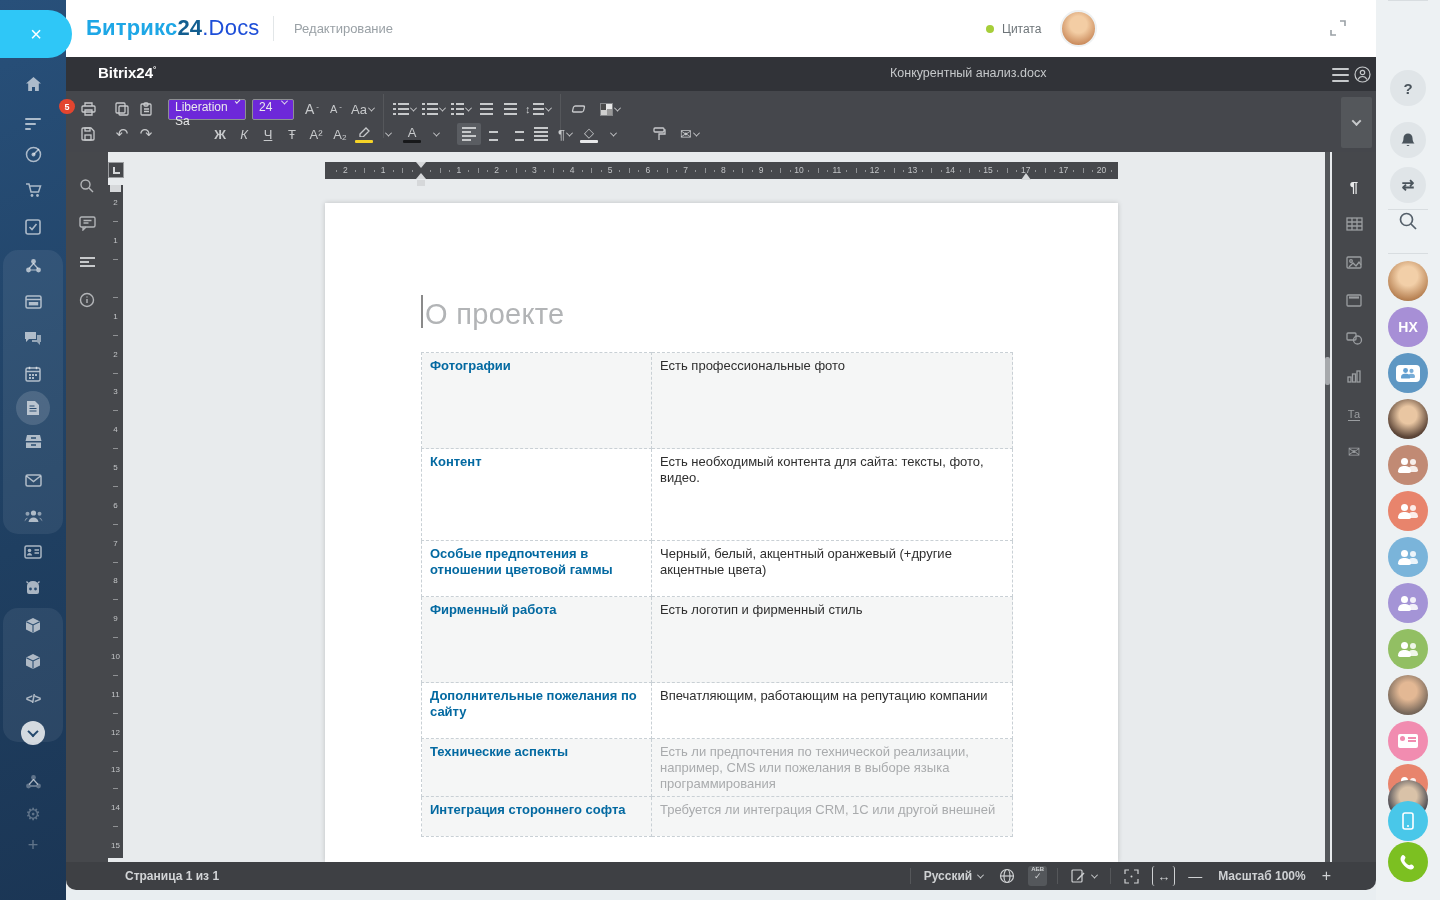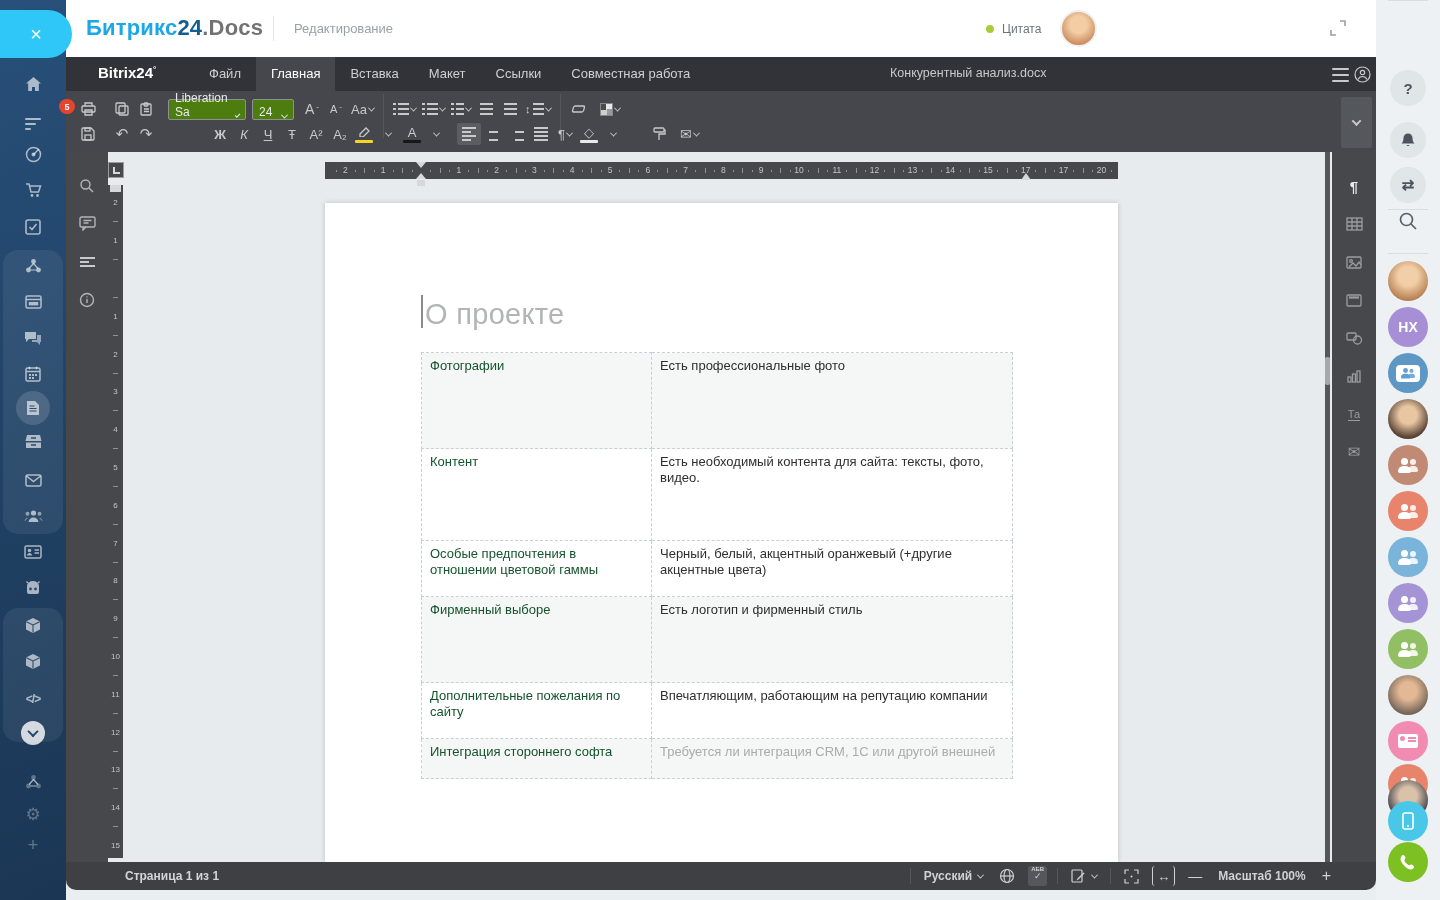--- a/index.html
+++ b/index.html
@@ -23,21 +23,21 @@
     background:#e3452f; border-radius:8px; color:#fff; font-size:9px; font-weight:bold;
     display:flex; align-items:center; justify-content:center; }
   .bars { display:inline-flex; flex-direction:column; gap:3px; }
   .bars i { display:block; height:2px; background:rgba(255,255,255,.62); border-radius:1px; }
   
   #main { position:absolute; left:66px; top:0; width:1310px; height:900px; }
   
   #topbar { position:absolute; left:0; top:0; width:1310px; height:57px; background:#fff; }
   #logo { position:absolute; left:20px; top:15px; font-size:22px; font-weight:bold; letter-spacing:.2px; }
   #logo .b1 { color:#1ea7e6; } #logo .b2 { color:#135e90; }
-  #logo .b3 { color:#737373; font-weight:700; }
+  #logo .b3 { color:#1d4ed8; font-weight:400; }
   #top-sep { position:absolute; left:207px; top:16px; width:1px; height:25px; background:#e2e6e8; }
   #mode-label { position:absolute; left:228px; top:21px; font-size:13px; color:#9aa1a6; }
   #online { position:absolute; left:920px; top:22px; display:flex; align-items:center; gap:8px;
     font-size:12px; color:#6d7478; }
   #online .dot { width:8px; height:8px; border-radius:50%; background:#a6ce39; }
   #top-avatar { position:absolute; left:994px; top:10px; width:37px; height:37px; border-radius:50%;
     border:2px solid #eef1f2; background:radial-gradient(circle at 50% 38%, #f3cda4 32%, #c9895a 78%, #9d6034 100%); cursor:pointer; }
   #access-btn { position:absolute; left:1044px; top:12px; height:33px; padding:0 18px;
     background:#2fbdf2; border:none; border-radius:17px; color:#fff; font-size:12px; font-weight:bold;
     letter-spacing:.8px; display:flex; align-items:center; gap:9px; cursor:pointer;
@@ -60,22 +60,22 @@
   #mb-account { position:absolute; left:1288px; top:9px; cursor:pointer; }
   
   #toolbar { position:absolute; left:0; top:91px; width:1310px; height:61px; background:#45474c; }
   .trow { position:absolute; left:10px; height:26px; display:flex; align-items:center; }
   #trow1 { top:5px; } #trow2 { top:30px; }
   .tbtn { min-width:24px; height:22px; border-radius:2px; display:flex; align-items:center;
     justify-content:center; color:#c7c9cb; font-size:13px; cursor:pointer; padding:0 3px; gap:2px; }
   .tbtn.on { background:#5a5d62; color:#eceeef; }
   .tbtn svg { display:block; stroke:#c7c9cb; fill:none; stroke-width:1.3; }
   .tsep { width:1px; height:44px; background:#55575b; margin:0 6px; align-self:flex-start; position:relative; top:-2px; }
-  .tsel { height:21px; background:#4d7c0f; border:1px solid #8d8f92; border-radius:2px;
-    color:#e9eaeb; font-size:12px; display:flex; align-items:flex-end; padding:0 6px; gap:8px;
+  .tsel { height:21px; background:#6d28d9; border:1px solid #8d8f92; border-radius:2px;
+    color:#e9eaeb; font-size:12px; display:flex; align-items:flex-start; padding:0 6px; gap:8px;
     justify-content:space-between; cursor:pointer; }
   .gap6 { width:6px; } .gap10 { width:10px; }
   .underbar { position:absolute; bottom:2px; left:3px; right:3px; height:3px; border-radius:1px; }
   .rel { position:relative; }
   .al { display:flex; flex-direction:column; gap:2px; width:14px; }
   .al i { height:2px; background:#c7c9cb; }
   .al.c { align-items:center; } .al.r { align-items:flex-end; }
   .al i.s { width:9px; }
   .ic-lines { width:11px; height:12px; background:repeating-linear-gradient(#c7c9cb 0 2px,transparent 2px 5px); }
   .ic-dots { width:3px; height:12px; background:repeating-linear-gradient(#c7c9cb 0 2px,transparent 2px 5px); }
@@ -107,21 +107,21 @@
   #vmark { position:absolute; left:2px; top:0px; width:11px; height:7px; background:#d6d8da; }
   #page { position:absolute; left:259px; top:51px; width:793px; height:659px; background:#fff;
     box-shadow:0 0 5px rgba(0,0,0,.18); overflow:hidden; }
   #cursor { position:absolute; left:96px; top:92px; width:1.5px; height:33px; background:#8a8a8a; }
   #doc-heading { position:absolute; left:100px; top:95px; font-size:29px; font-weight:400;
     color:#b2b4b6; letter-spacing:.3px; cursor:text; }
   #doc-table { position:absolute; left:96px; top:149px; width:592px; border-collapse:collapse;
     table-layout:fixed; }
   #doc-table td { border:1px dashed #c9d0d5; vertical-align:top; padding:5px 8px 4px 8px;
     font-size:13px; line-height:1.22; color:#2e2e2e; cursor:text; }
-  #doc-table td.lbl { width:230px; font-weight:normal; color:#14532d; }
+  #doc-table td.lbl { width:230px; font-weight:bold; color:#0369a1; }
   #doc-table tr.shaded td { background:#f5f6f6; }
   #doc-table td.muted { color:#a9abad; }
   #strip-right { position:absolute; left:1266px; top:0; width:44px; height:710px; background:#46484c; }
   .ric { position:absolute; left:0; width:44px; height:30px; display:flex; align-items:center;
     justify-content:center; color:#9a9da0; font-size:15px; cursor:pointer; }
   .ric svg { stroke:#9a9da0; fill:none; stroke-width:1.3; display:block; }
   .ric.bright { color:#e8e9ea; font-weight:bold; }
   #vscroll { position:absolute; left:1259px; top:0; width:5px; height:710px; background:#53565a; }
   #vscroll-handle { position:absolute; left:0; top:205px; width:5px; height:28px; background:#a6a9ac; border-radius:2px; cursor:grab; }
   
@@ -364,28 +364,20 @@
     <div id="top-avatar"></div>
     <div id="expand-btn">
       <svg width="20" height="20" viewBox="0 0 20 20" stroke="#9aa1a6" stroke-width="1.6" fill="none">
         <path d="M12 3h5v5M8 17H3v-5"></path>
       </svg>
     </div>
   </header>
 
   <nav id="menubar">
     <div id="mb-brand"><span>Bitrix24</span><sup>°</sup></div>
-    <div id="menu-tabs">
-        <div class="mtab">Файл</div>
-        <div class="mtab active">Главная</div>
-        <div class="mtab">Вставка</div>
-        <div class="mtab">Макет</div>
-        <div class="mtab">Ссылки</div>
-        <div class="mtab">Совместная работа</div>
-      </div>
     <div id="doc-title">Конкурентный анализ.docx</div>
     <div id="mb-burger" class="bars" style="gap:4px;">
         <i></i>
         <i></i>
         <i></i>
       </div>
     <div id="mb-account">
       <svg width="17" height="17" viewBox="0 0 17 17" stroke="#c6c9cb" stroke-width="1.2" fill="none">
         <circle cx="8.5" cy="8.5" r="7.5"></circle>
           <circle cx="8.5" cy="6.5" r="2.2"></circle>
@@ -752,26 +744,30 @@
             </tr>
             <tr style="height: 92px;">
               <td class="lbl">Контент</td>
               <td class="">Есть необходимый контента для сайта: тексты, фото, видео.</td>
             </tr>
             <tr style="height: 56px;">
               <td class="lbl">Особые предпочтения в отношении цветовой гаммы</td>
               <td class="">Черный, белый, акцентный оранжевый (+другие акцентные цвета)</td>
             </tr>
             <tr class="shaded" style="height: 86px;">
-              <td class="lbl">Фирменный выборе</td>
+              <td class="lbl">Фирменный работа</td>
               <td class="">Есть логотип и фирменный стиль</td>
             </tr>
             <tr style="height: 56px;">
               <td class="lbl">Дополнительные пожелания по сайту</td>
               <td class="">Впечатляющим, работающим на репутацию компании</td>
+            </tr>
+            <tr class="shaded" style="height: 57px;">
+              <td class="lbl">Технические аспекты</td>
+              <td class="muted">Есть ли предпочтения по технической реализации, например, CMS или пожелания в выборе языка программирования</td>
             </tr>
             <tr class="shaded" style="height: 40px;">
               <td class="lbl">Интеграция стороннего софта</td>
               <td class="muted">Требуется ли интеграция CRM, 1С или другой внешней</td>
             </tr>
           </tbody>
         </table>
     </div>
 
     <div id="vscroll">

